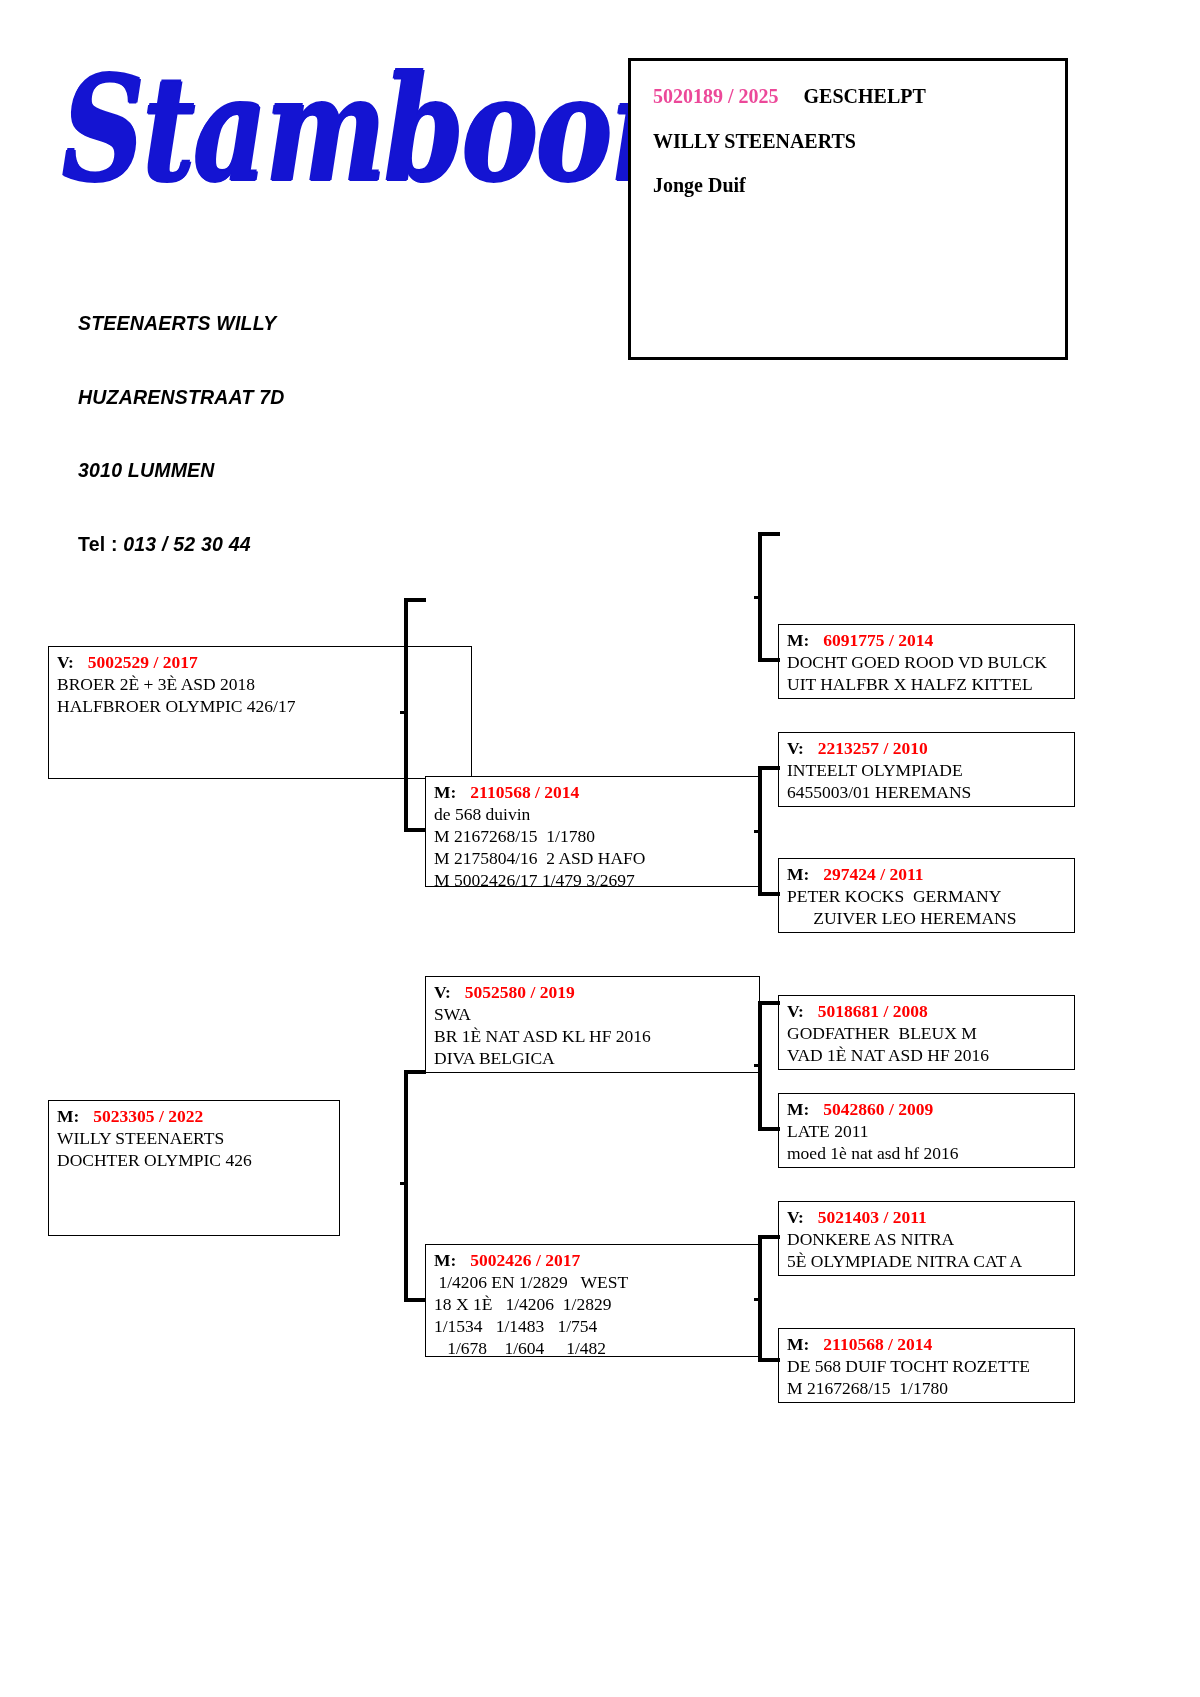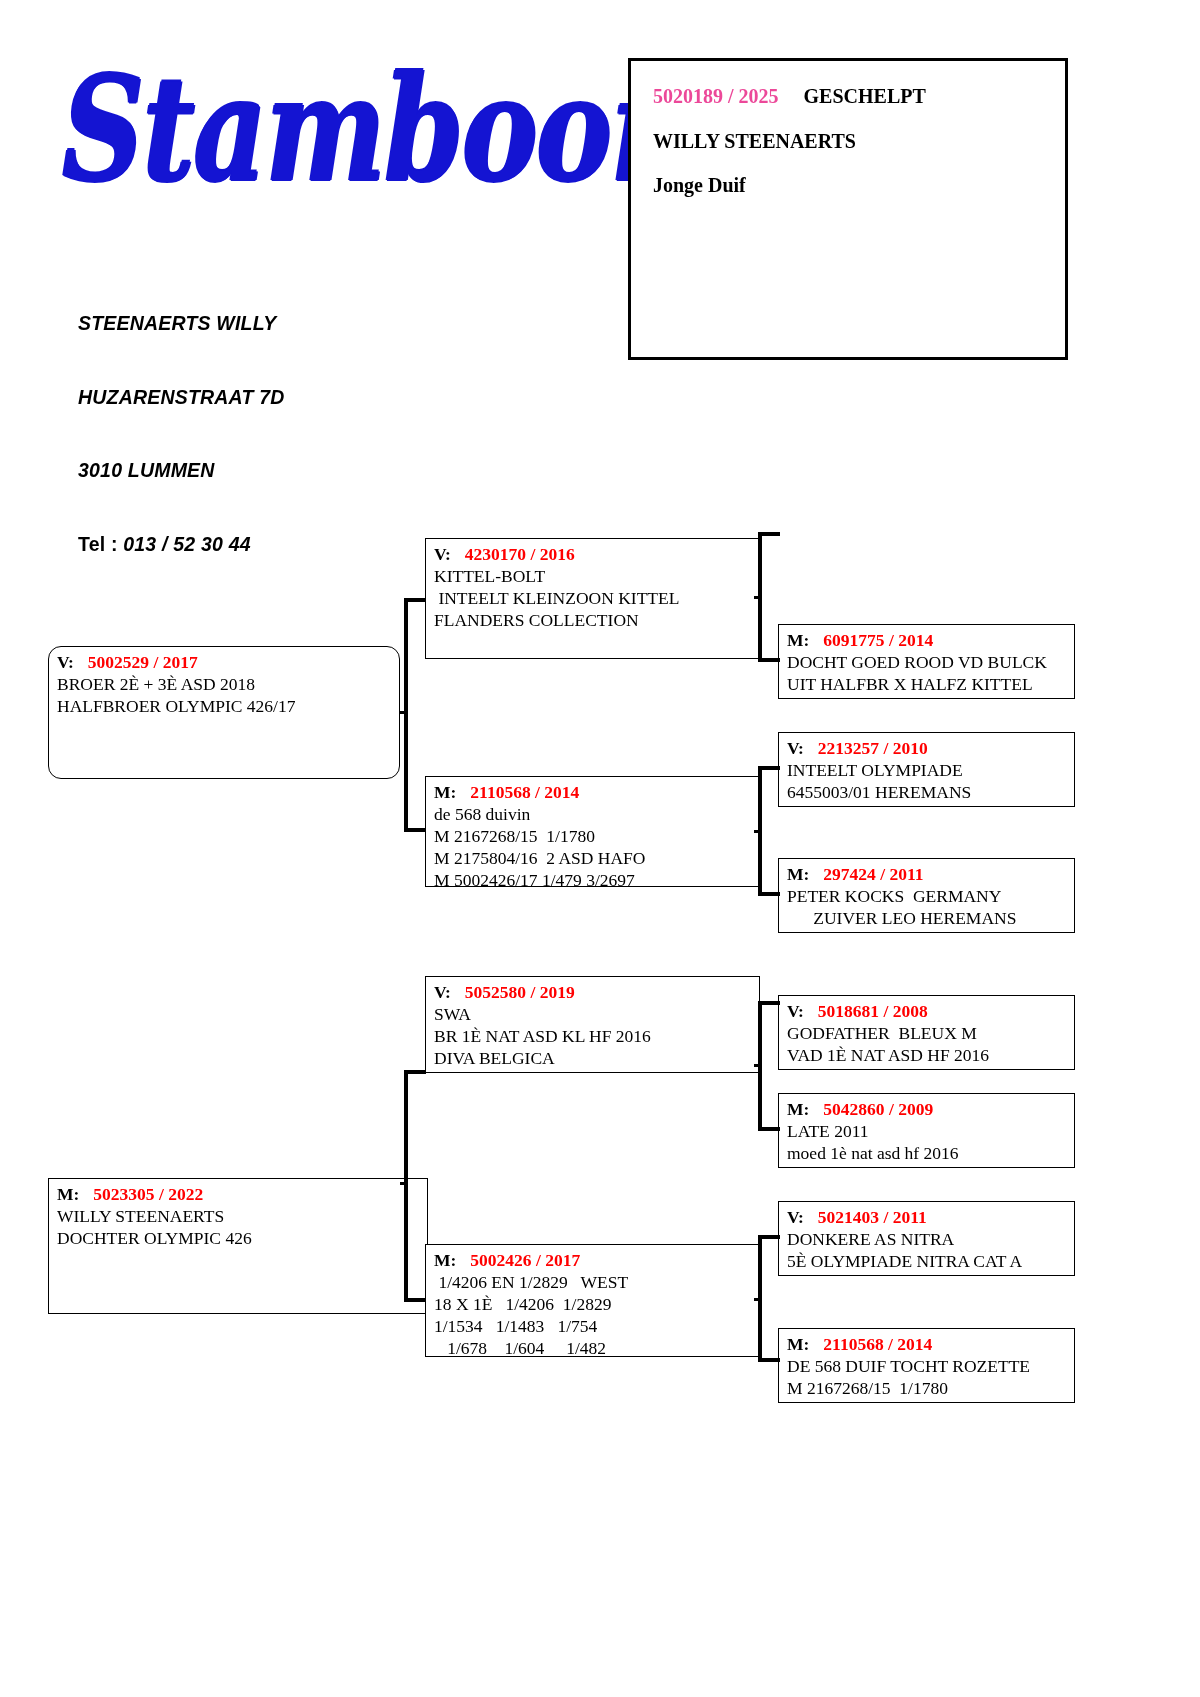--- a/index.html
+++ b/index.html
@@ -129,38 +129,32 @@
     <div>3010 LUMMEN</div>
     <div><span class="tel-label">Tel : </span><span>013 / 52 30 44</span></div>
   </div>
 
   <div id="id-box">
     <div class="line" id="id-line1"><span class="ring">5020189 / 2025</span><span class="status">&nbsp;&nbsp;&nbsp;&nbsp;&nbsp;</span><span class="status">GESCHELPT</span></div>
     <div class="line" id="id-line2">WILLY STEENAERTS</div>
     <div class="line" id="id-line3">Jonge Duif</div>
   </div>
 
-  <div class="pbox" style="left:48px; top:646px; width:352px; height:133px;border-radius:13px;">
+  <div class="pbox" style="left:48px; top:646px; width:424px; height:133px;">
     <div class="hdr"><span class="sex">V:</span><span class="ring">5002529 / 2017</span></div>
     <div class="row">BROER 2È + 3È ASD 2018</div>
     <div class="row">HALFBROER OLYMPIC 426/17</div>
   </div>
 
-  <div class="pbox" style="left:48px; top:1178px; width:380px; height:136px;">
+  <div class="pbox" style="left:48px; top:1100px; width:292px; height:136px;">
     <div class="hdr"><span class="sex">M:</span><span class="ring">5023305 / 2022</span></div>
     <div class="row">WILLY STEENAERTS</div>
     <div class="row">DOCHTER OLYMPIC 426</div>
   </div>
 
-  <div class="pbox" style="left:425px; top:538px; width:335px; height:121px;">
-    <div class="hdr"><span class="sex">V:</span><span class="ring">4230170 / 2016</span></div>
-    <div class="row">KITTEL-BOLT</div>
-    <div class="row"> INTEELT KLEINZOON KITTEL</div>
-    <div class="row">FLANDERS COLLECTION</div>
-  </div>
 
   <div class="pbox" style="left:425px; top:776px; width:335px; height:111px;">
     <div class="hdr"><span class="sex">M:</span><span class="ring">2110568 / 2014</span></div>
     <div class="row">de 568 duivin</div>
     <div class="row">M 2167268/15  1/1780</div>
     <div class="row">M 2175804/16  2 ASD HAFO</div>
     <div class="row">M 5002426/17 1/479 3/2697</div>
   </div>
 
   <div class="pbox" style="left:425px; top:976px; width:335px; height:97px;">

